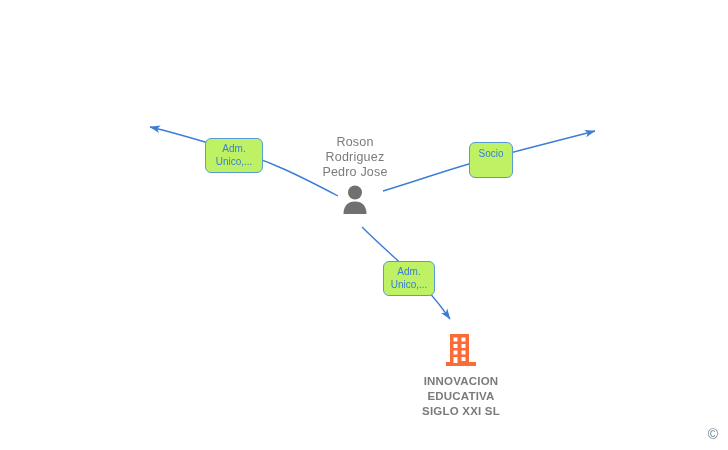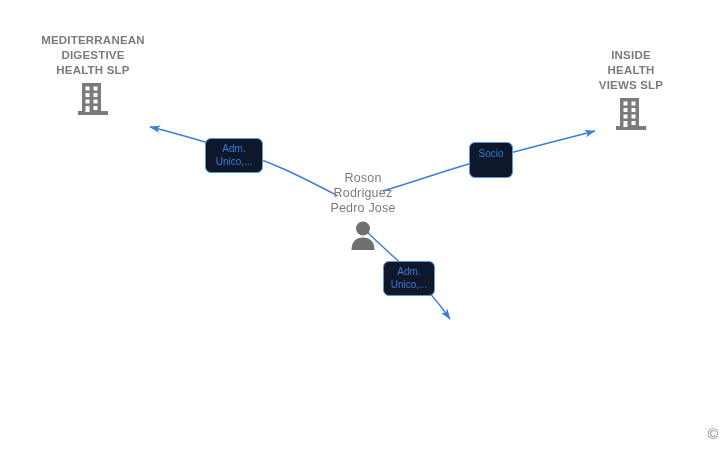--- a/index.html
+++ b/index.html
@@ -59,30 +59,30 @@
   }
   .node-icon {
     display: block;
   }
   .node-icon.below { margin-top: 4px; }
   .node-icon.above { margin-bottom: 3px; }
 
   
   #node-mediterranean { left: 18px;  top: 33px;  }
   #node-inside        { left: 556px; top: 48px;  }
-  #node-person        { left: 288px; top: 135px; margin-top: 36px; }
+  #node-person        { left: 280px; top: 135px; }
   #node-innovacion    { left: 386px; top: 333px; }
 
   
   .edge-label {
     position: absolute;
     box-sizing: border-box;
     border: 1.3px solid #5a9bd5;
     border-radius: 6px;
-    background: #0f172a;
+    background: #bef264;
     color: #3b7dd8;
     font-size: 10px;
     line-height: 13px;
     text-align: center;
     padding: 3px 6px 4px 6px;
     white-space: pre-line;
     font-family: "Liberation Sans", sans-serif;
   }
   #edge-label-left  { left: 205px; top: 138px; width: 58px; }
   #edge-label-right { left: 469px; top: 142px; width: 44px; padding: 4px 4px 17px; }
@@ -128,72 +128,53 @@
       </marker>
     </defs>
 
     <path d="M 338 196 C 300 176, 268 160, 232 150 C 205 142, 176 133, 150 127" fill="none" stroke="#3b7dd8" stroke-width="1.4" marker-end="url(#arrowhead)"></path>
 
     <path d="M 383 191 C 420 180, 452 168, 490 158 C 525 149, 565 139, 595 131" fill="none" stroke="#3b7dd8" stroke-width="1.4" marker-end="url(#arrowhead)"></path>
 
     <path d="M 362 227 C 378 243, 392 255, 406 268 C 422 283, 438 302, 450 319" fill="none" stroke="#3b7dd8" stroke-width="1.4" marker-end="url(#arrowhead)"></path>
   </svg>
 
-  <div class="node" id="node-mediterranean">
-    <div class="node-label">MEDITERRANEAN
-DIGESTIVE
-HEALTH  SLP</div>
-    <span class="node-icon below">
-      <svg width="30" height="34" viewBox="0 0 30 34" xmlns="http://www.w3.org/2000/svg">
-        <rect x="4" y="1" width="19" height="29" fill="#7b7b7b"></rect>
-        <rect x="0" y="29" width="30" height="4" fill="#7b7b7b"></rect>
-        <rect x="7.5" y="4.5" width="4" height="4" fill="#ffffff"></rect>
-        <rect x="15.5" y="4.5" width="4" height="4" fill="#ffffff"></rect>
-        <rect x="7.5" y="11" width="4" height="4" fill="#ffffff"></rect>
-        <rect x="15.5" y="11" width="4" height="4" fill="#ffffff"></rect>
-        <rect x="7.5" y="17.5" width="4" height="4" fill="#ffffff"></rect>
-        <rect x="15.5" y="17.5" width="4" height="4" fill="#ffffff"></rect>
-        <rect x="7.5" y="24" width="4" height="6" fill="#ffffff"></rect>
-        <rect x="15.5" y="24" width="4" height="4" fill="#ffffff"></rect>
-      </svg>
-    </span>
-  </div>
 
-  <div class="node" id="node-inside">
-    <div class="node-label">INSIDE
-HEALTH
-VIEWS  SLP</div>
-    <span class="node-icon below">
-      <svg width="30" height="34" viewBox="0 0 30 34" xmlns="http://www.w3.org/2000/svg">
-        <rect x="4" y="1" width="19" height="29" fill="#7b7b7b"></rect>
-        <rect x="0" y="29" width="30" height="4" fill="#7b7b7b"></rect>
-        <rect x="7.5" y="4.5" width="4" height="4" fill="#ffffff"></rect>
-        <rect x="15.5" y="4.5" width="4" height="4" fill="#ffffff"></rect>
-        <rect x="7.5" y="11" width="4" height="4" fill="#ffffff"></rect>
-        <rect x="15.5" y="11" width="4" height="4" fill="#ffffff"></rect>
-        <rect x="7.5" y="17.5" width="4" height="4" fill="#ffffff"></rect>
-        <rect x="15.5" y="17.5" width="4" height="4" fill="#ffffff"></rect>
-        <rect x="7.5" y="24" width="4" height="6" fill="#ffffff"></rect>
-        <rect x="15.5" y="24" width="4" height="4" fill="#ffffff"></rect>
-      </svg>
-    </span>
-  </div>
 
   <div class="node" id="node-person">
     <div class="node-label person">Roson
 Rodriguez
 Pedro Jose</div>
     <span class="node-icon below">
       <svg width="28" height="30" viewBox="0 0 28 30" xmlns="http://www.w3.org/2000/svg">
         <circle cx="14" cy="8.5" r="7" fill="#707070"></circle>
         <path d="M14 17.5 C 5.5 17.5, 2.5 23.5, 2.5 30 L 25.5 30 C 25.5 23.5, 22.5 17.5, 14 17.5 Z" fill="#707070"></path>
       </svg>
     </span>
   </div>
 
+  <div class="node" id="node-innovacion">
+    <span class="node-icon above">
+      <svg width="30" height="34" viewBox="0 0 30 34" xmlns="http://www.w3.org/2000/svg">
+        <rect x="4" y="1" width="19" height="29" fill="#fa6b35"></rect>
+        <rect x="0" y="29" width="30" height="4" fill="#fa6b35"></rect>
+        <rect x="7.5" y="4.5" width="4" height="4" fill="#ffffff"></rect>
+        <rect x="15.5" y="4.5" width="4" height="4" fill="#ffffff"></rect>
+        <rect x="7.5" y="11" width="4" height="4" fill="#ffffff"></rect>
+        <rect x="15.5" y="11" width="4" height="4" fill="#ffffff"></rect>
+        <rect x="7.5" y="17.5" width="4" height="4" fill="#ffffff"></rect>
+        <rect x="15.5" y="17.5" width="4" height="4" fill="#ffffff"></rect>
+        <rect x="7.5" y="24" width="4" height="6" fill="#ffffff"></rect>
+        <rect x="15.5" y="24" width="4" height="4" fill="#ffffff"></rect>
+      </svg>
+    </span>
+    <div class="node-label">INNOVACION
+EDUCATIVA
+SIGLO XXI  SL</div>
+  </div>
 
   <div class="edge-label" id="edge-label-left">Adm.
 Unico,...</div>
 
   <div class="edge-label" id="edge-label-right">Socio</div>
 
   <div class="edge-label" id="edge-label-down">Adm.
 Unico,...</div>
 
   <div id="watermark">

